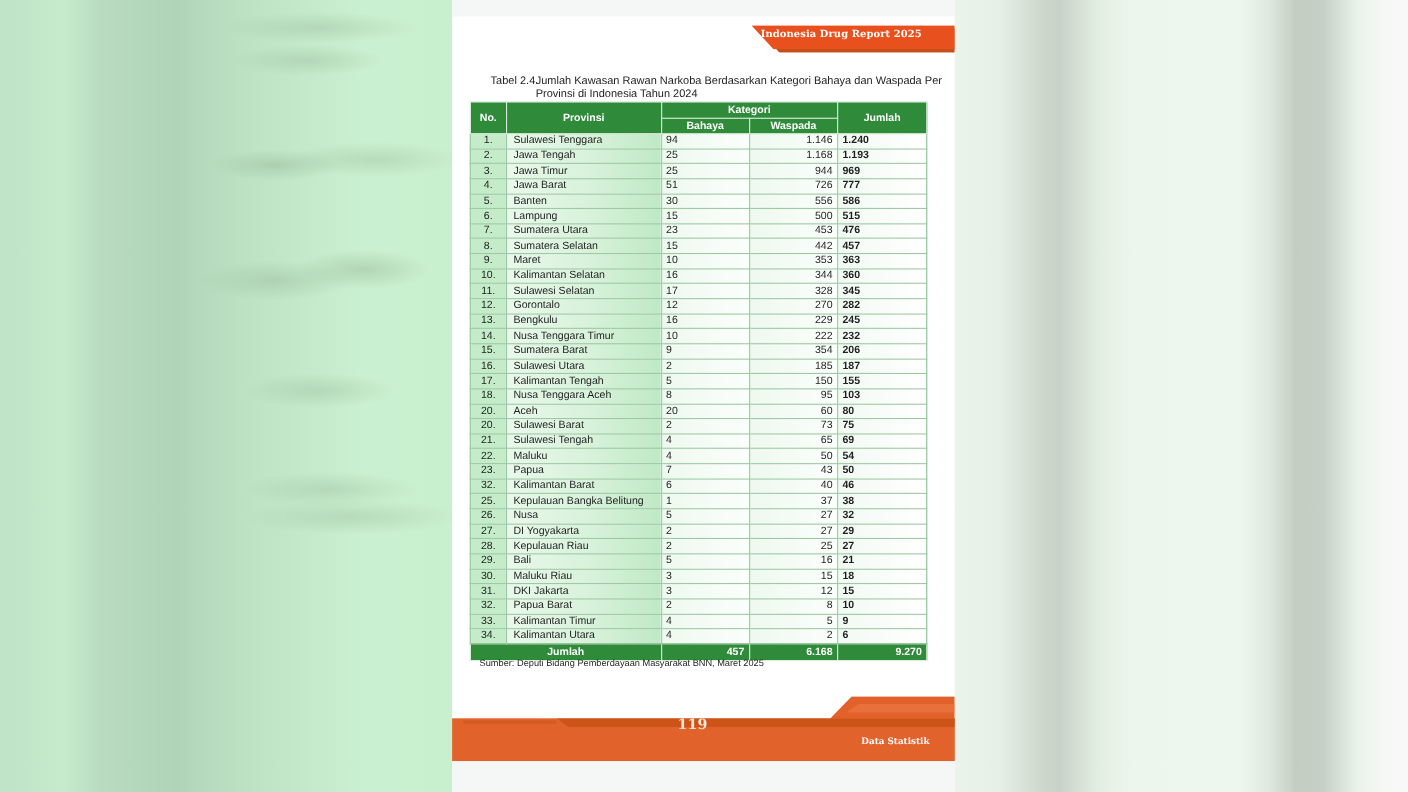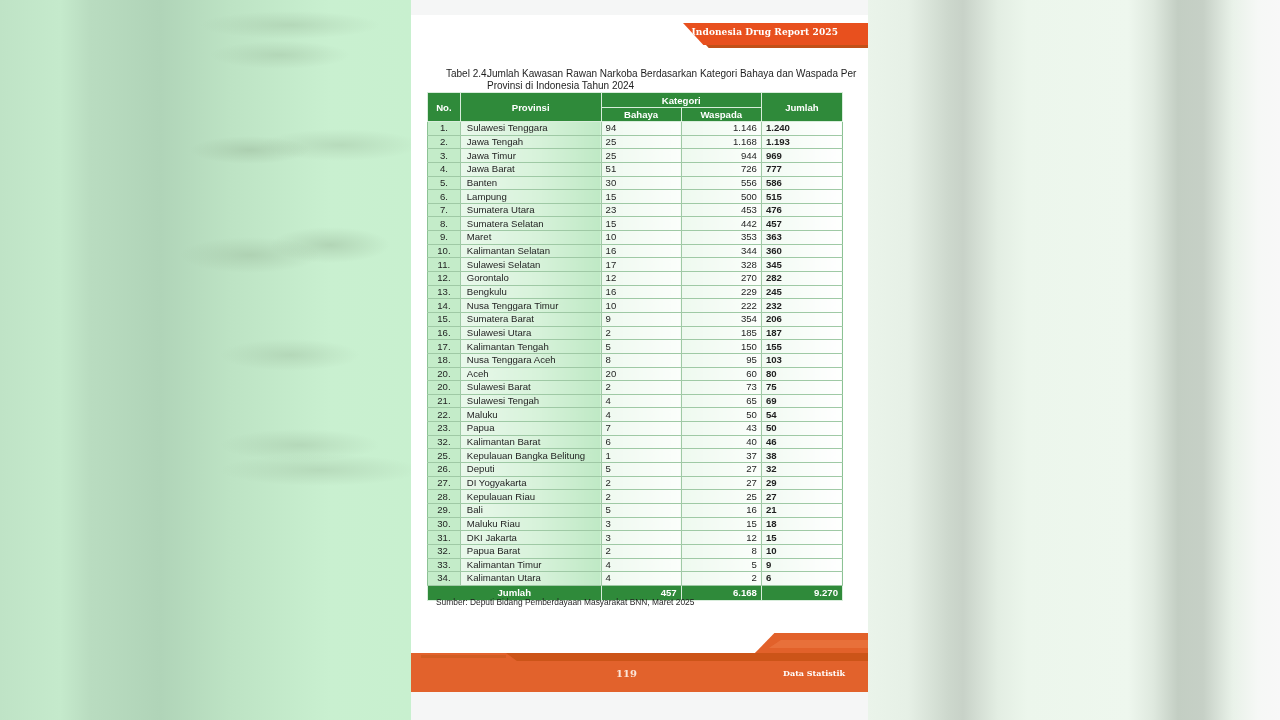--- a/index.html
+++ b/index.html
@@ -112,22 +112,22 @@
   .footer-band-stripe {
     position: absolute; left: 95px; top: 653px; width: 362px; height: 8px;
     background: #cc5418;
     clip-path: polygon(0 0, 100% 0, 100% 100%, 3% 100%);
   }
   .footer-band-stripe2 {
     position: absolute; left: 10px; top: 655px; width: 85px; height: 3px;
     background: #cc5a20; opacity: 0.7;
   }
   .page-number {
-    position: absolute; left: 205px; top: 668px;
-    font-family: "DejaVu Serif", serif; font-weight: bold; font-size: 10px; color: #fbe6da;
+    position: absolute; left: 205px; top: 652px;
+    font-family: "DejaVu Serif", serif; font-weight: bold; font-size: 13px; color: #fbe6da;
   }
   .section-name {
     position: absolute; right: 23px; top: 668px;
     font-family: "DejaVu Serif", serif; font-weight: bold; font-size: 8px; color: #ffffff;
   }
 </style>
 </head>
 <body>
 
 <div class="bg-left"></div>
@@ -330,21 +330,21 @@
         </tr>
         <tr>
           <td class="c-no">25.</td>
           <td class="c-prov">Kepulauan Bangka Belitung</td>
           <td class="c-bah">1</td>
           <td class="c-was">37</td>
           <td class="c-jml">38</td>
         </tr>
         <tr>
           <td class="c-no">26.</td>
-          <td class="c-prov">Deputi</td>
+          <td class="c-prov">Nusa</td>
           <td class="c-bah">5</td>
           <td class="c-was">27</td>
           <td class="c-jml">32</td>
         </tr>
         <tr>
           <td class="c-no">27.</td>
           <td class="c-prov">DI Yogyakarta</td>
           <td class="c-bah">2</td>
           <td class="c-was">27</td>
           <td class="c-jml">29</td>

